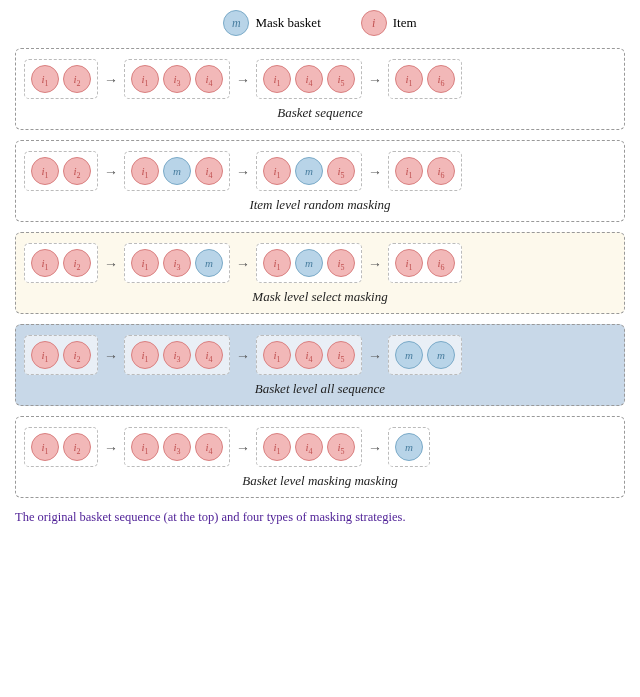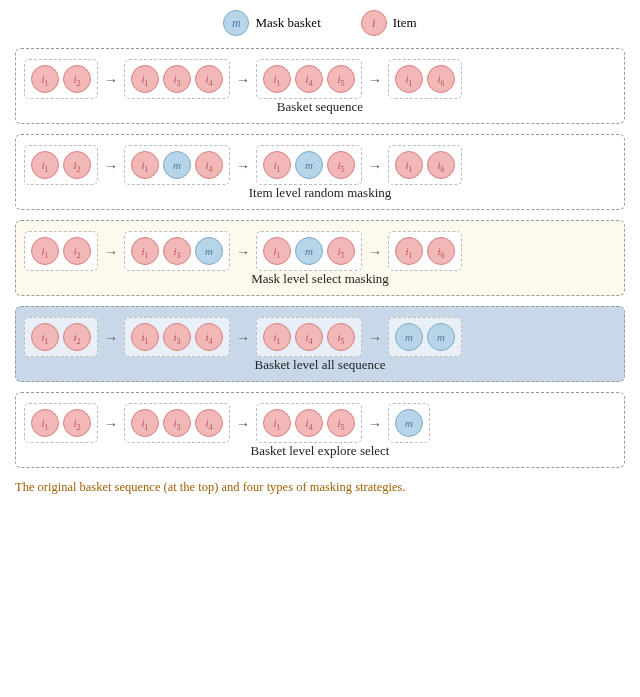--- a/index.html
+++ b/index.html
@@ -56,21 +56,23 @@
       margin-bottom: 10px;
       position: relative;
     }
     .section-white { background: #fff; }
     .section-light-yellow { background: #fdf9ec; }
     .section-blue { background: #c8d8e8; }
 
     .section-label {
       text-align: center;
       font-size: 13px;
+      margin-top: 6px;
       color: #222;
+      font-style: italic;
     }
 
     
     .basket-row {
       display: flex;
       align-items: center;
       gap: 4px;
     }
 
     
@@ -125,21 +127,21 @@
     .token sub {
       font-size: 8px;
       font-style: normal;
       vertical-align: baseline;
       position: relative;
       bottom: -4px;
     }
 
     .caption {
       font-size: 12.5px;
-      color: #a16207;
+      color: #4c1d95;
       margin-top: 4px;
       line-height: 1.5;
     }
   </style>
 </head>
 <body>
 
 <div class="legend">
   <div class="legend-item">
     <div class="legend-circle mask-circle">m</div>
@@ -272,17 +274,17 @@
         <div class="basket">
           <div class="token token-item">i<sub>1</sub></div>
           <div class="token token-item">i<sub>4</sub></div>
           <div class="token token-item">i<sub>5</sub></div>
         </div>
         <span class="arrow">→</span>
         <div class="basket">
           <div class="token token-mask">m</div>
         </div>
       </div>
-      <div class="section-label">Basket level explore select</div>
+      <div class="section-label">Basket level masking masking</div>
     </div>
   </div>
 
 <p class="caption">The original basket sequence (at the top) and four types of masking strategies.</p>
 
 </body></html>

